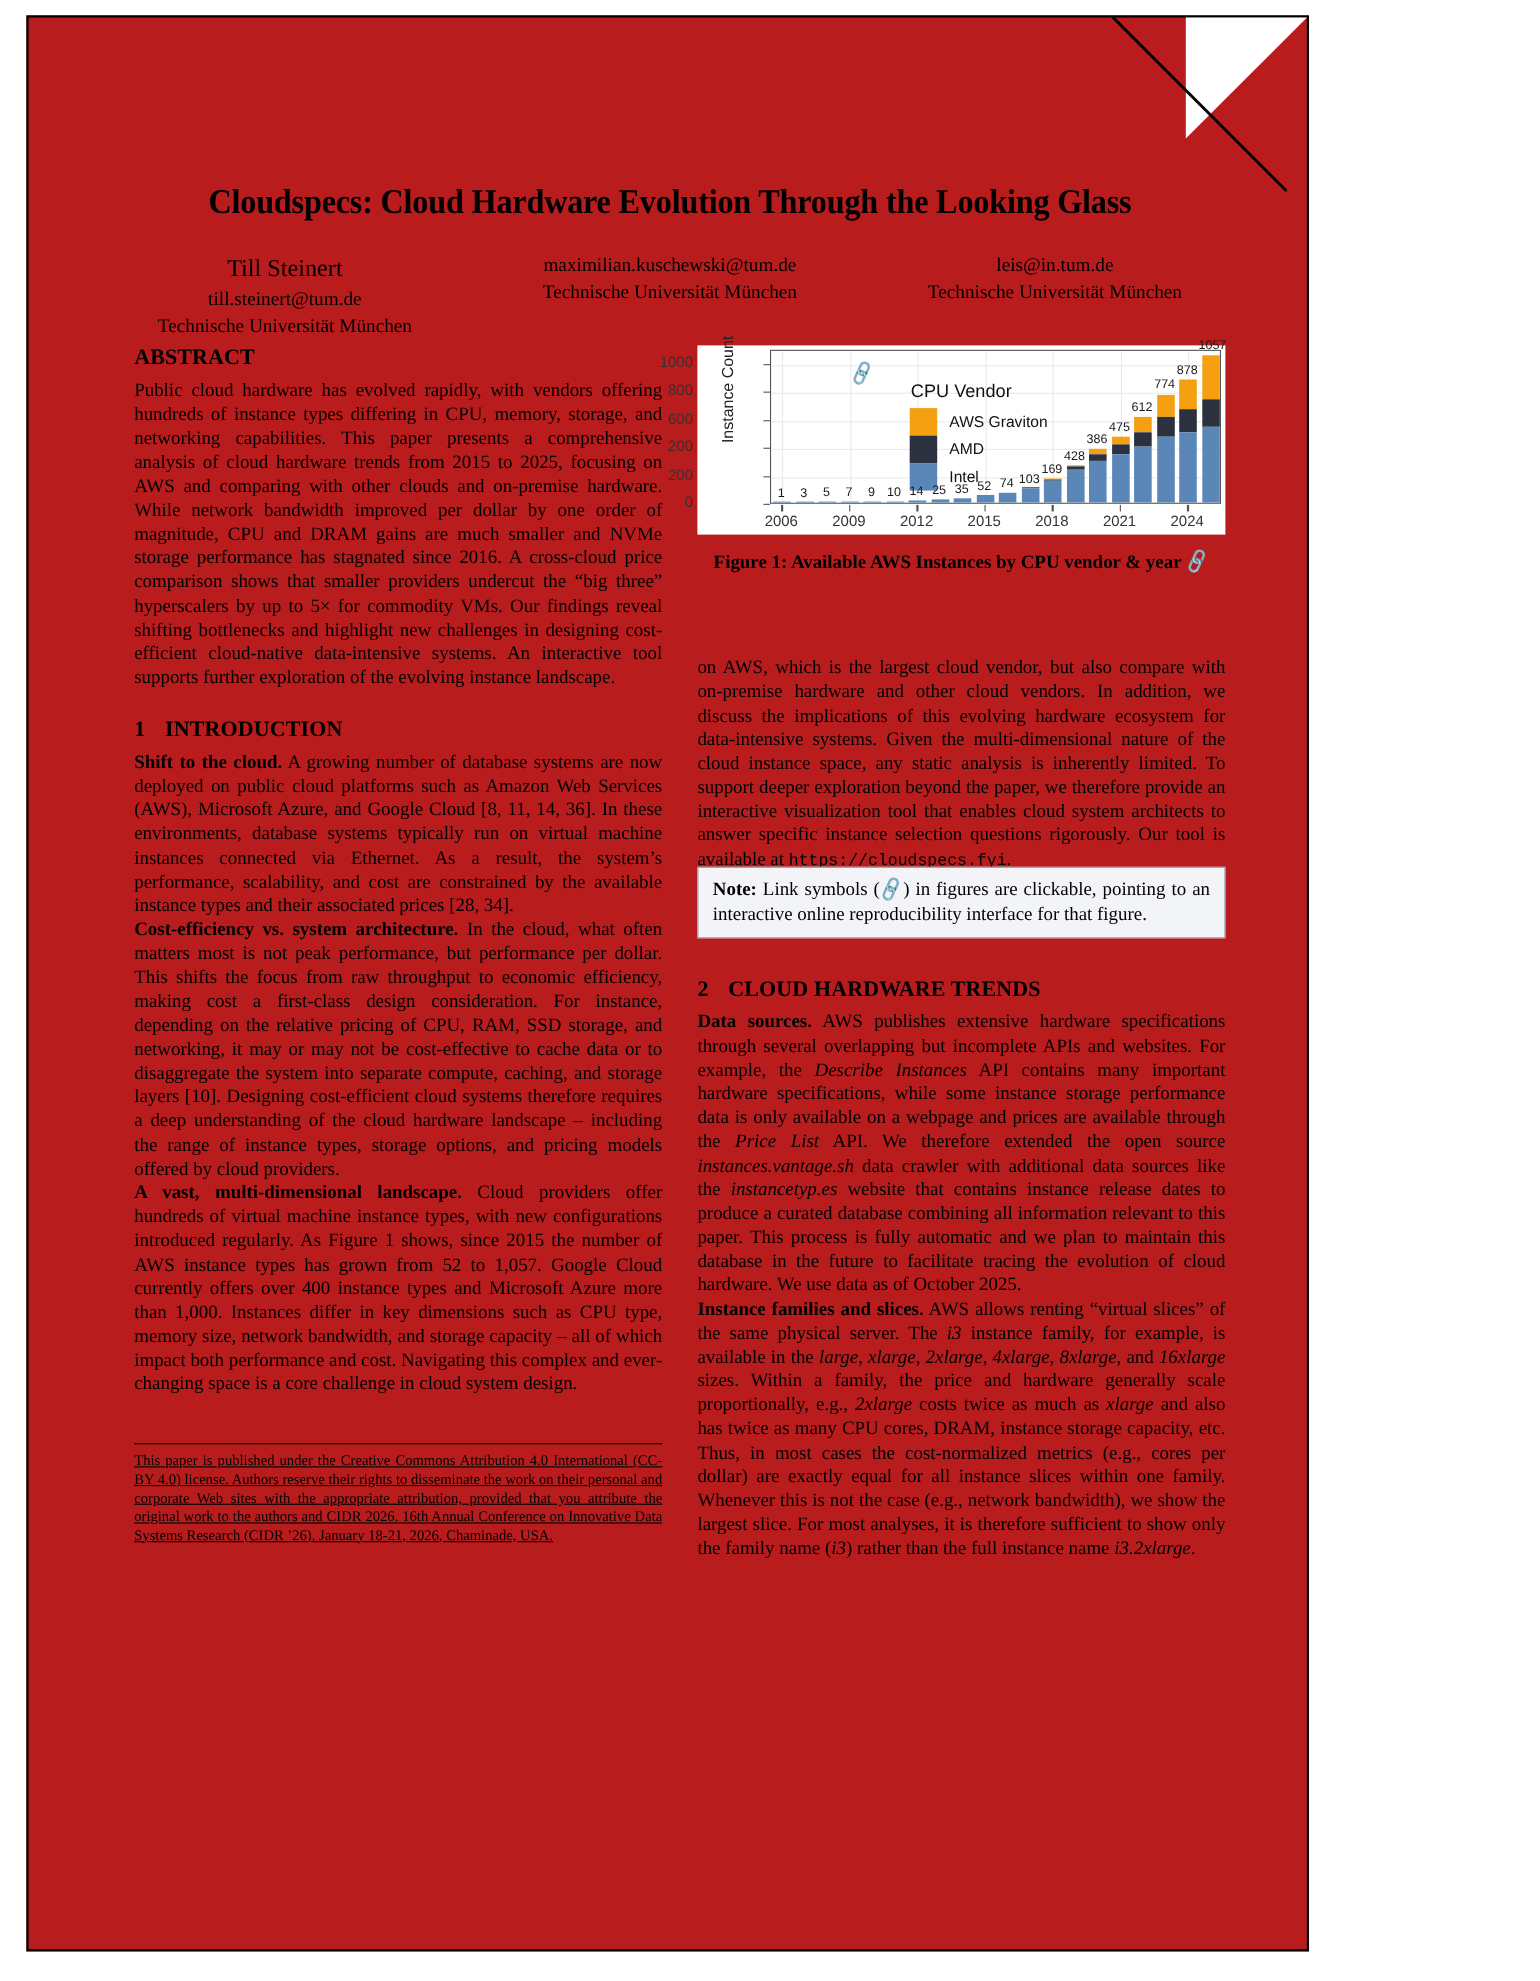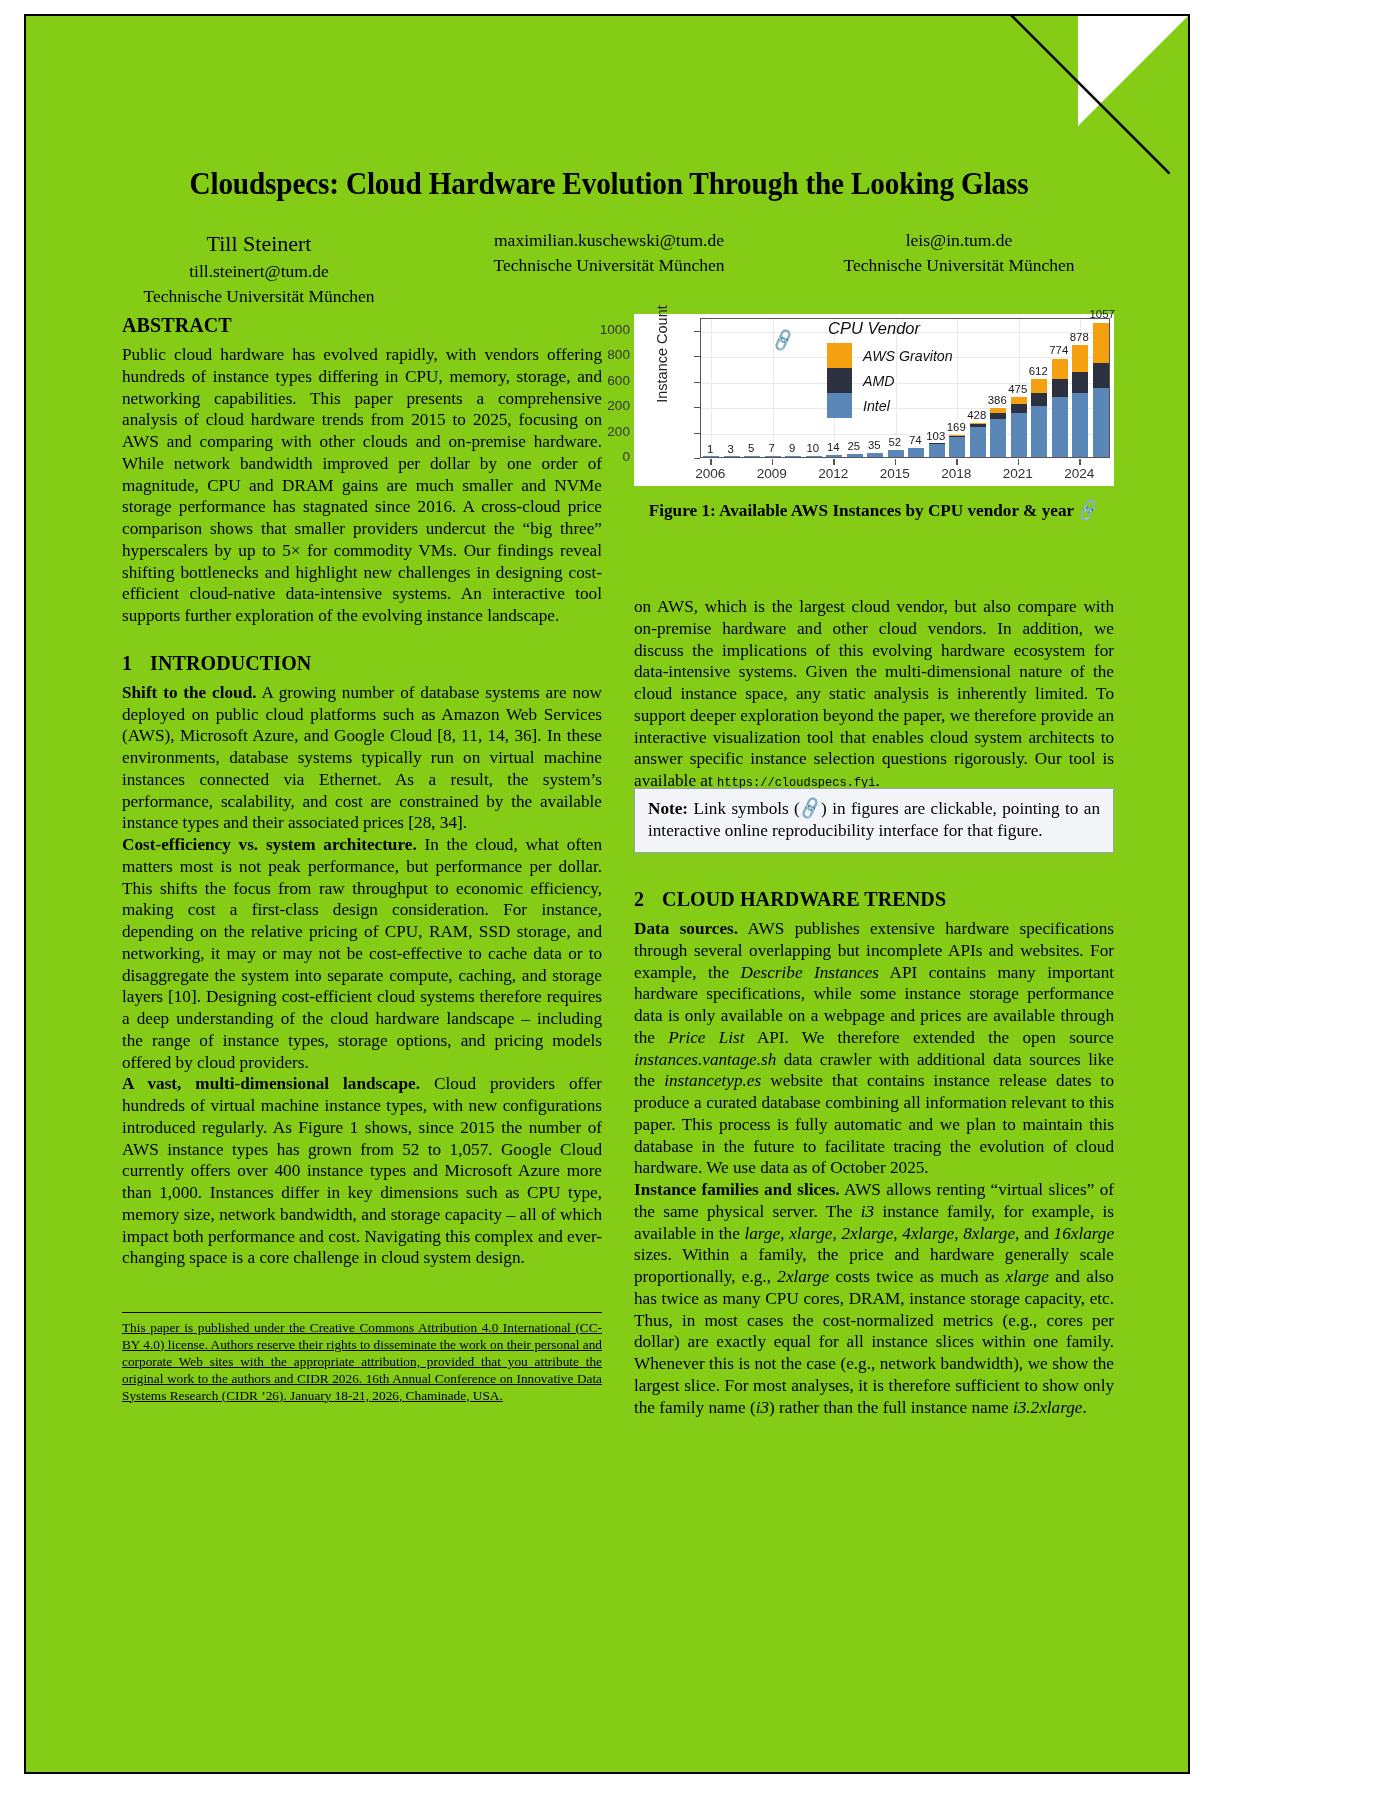--- a/index.html
+++ b/index.html
@@ -10,21 +10,21 @@
     font-family:"Liberation Serif", serif;
     color:#000;
     overflow:hidden;
   }
 
   
   #sheet {
     position:absolute;
     left:24px; top:14px;
     width:1166px; height:1760px;
-    background:#84cc16;
+    background:#b91c1c;
     border:2px solid #000;
     overflow:hidden;
   }
   #fold-diag {
     position:absolute; right:-2px; top:-2px;
     width:0; height:0;
     border-left:112px solid #fff;
     border-bottom:112px solid transparent;
   }
   #fold-line {
@@ -68,21 +68,21 @@
     font-size:17.2px;
     line-height:1.265;
     text-align:justify;
     margin:0;
     hyphens:auto;
     -webkit-hyphens:auto;
     text-justify:inter-word;
   }
   p.body + p.body { margin-top:0px; }
   .rh { font-weight:bold; }
-  .mono { font-family:"Liberation Mono", monospace; font-size:12px; }
+  .mono { font-family:"Liberation Mono", monospace; font-size:15px; }
   .sp-sec { height:25px; }
 
   
   #figure { position:absolute; left:608px; top:298px; width:480px; }
   #plotbox {
     position:relative;
     width:480px; height:172px;
     background:#fff;
   }
   #plot-area {
@@ -135,21 +135,21 @@
   .xtick {
     position:absolute;
     font-family:"Liberation Sans", sans-serif;
     font-size:13.6px;
     color:#333;
     text-align:center;
     white-space:nowrap;
   }
   .xtickmark { position:absolute; width:1.3px; height:6px; background:#555; }
 
-  #legend { position:absolute; left:126px; top:0;font-style:italic; }
+  #legend { position:absolute; left:126px; top:28px; }
   #legend .ltitle {
     font-family:"Liberation Sans", sans-serif;
     font-size:16.5px; color:#111;
     margin-bottom:5px; margin-left:1px;
   }
   #legend .lrow { display:flex; align-items:center; gap:11px; height:25px; }
   #legend .sw { width:25px; height:25px; }
   #legend .ltxt { font-family:"Liberation Sans", sans-serif; font-size:14.2px; color:#111; }
 
   .linkglyph {

